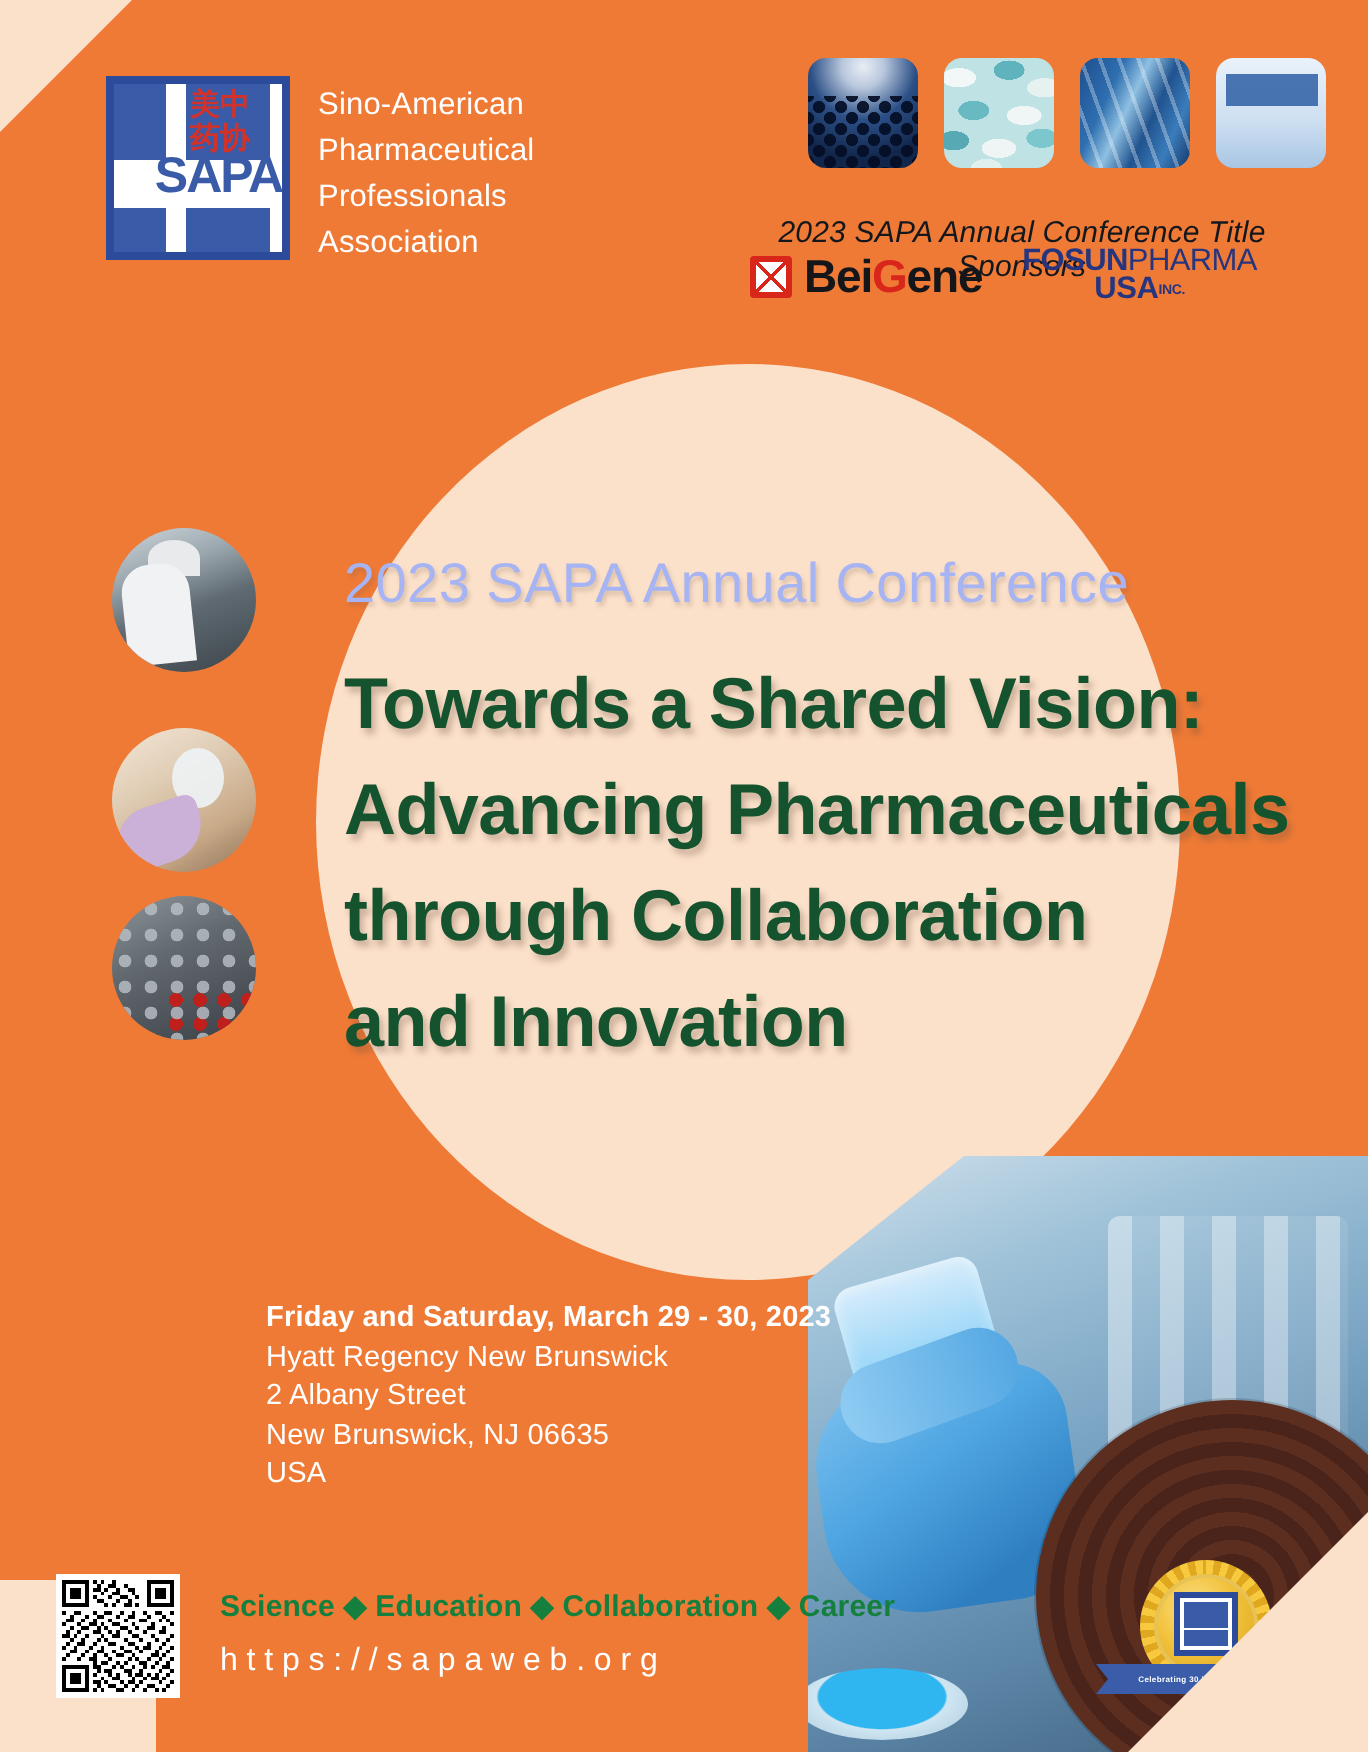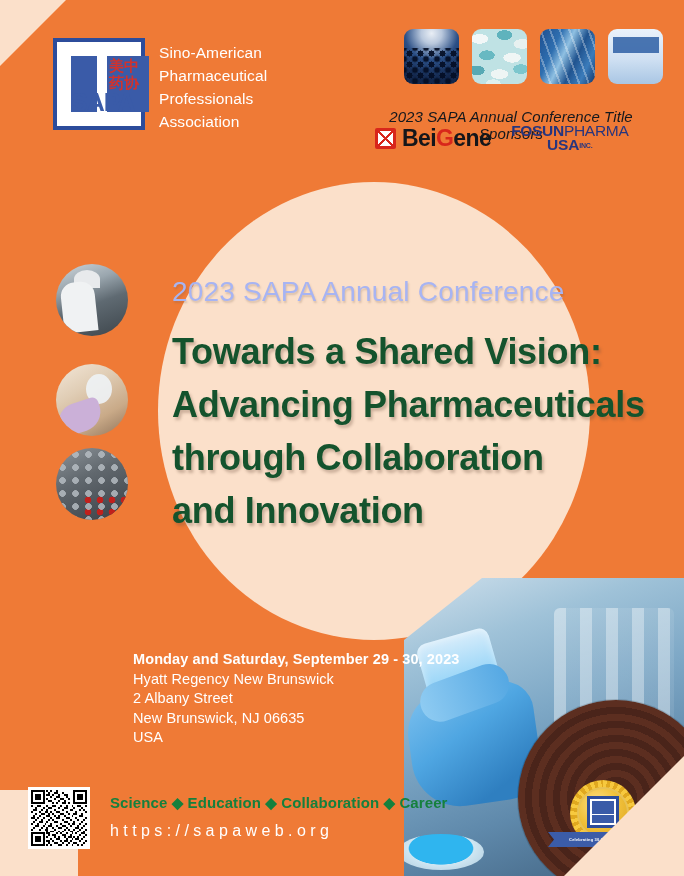--- a/index.html
+++ b/index.html
@@ -42,21 +42,21 @@
     left:158px;top:182px;width:432px;height:458px;
     background:#FBE0CA;
     border-radius:50%;
   }
 
   
   .logo-block{position:absolute;left:53px;top:38px;display:flex;align-items:flex-start;gap:14px;}
   .sapa-mark{
     width:92px;height:92px;box-sizing:border-box;
     border:4px solid #2C4C9B;background:#ffffff;
-    position:relative;padding:14px;
+    position:relative;padding:0;
   }
   .sapa-inner{position:relative;width:100%;height:100%;background:#ffffff;}
   .sq{position:absolute;background:#3A5BA8;}
   .sq.tl{left:0;top:0;width:26px;height:38px;}
   .sq.tr{left:36px;top:0;right:0;width:42px;height:38px;}
   .sq.bl{left:0;bottom:0;width:26px;height:22px;}
   .sq.br{left:36px;bottom:0;width:42px;height:22px;}
   .cjk{
     position:absolute;left:38px;top:1px;width:40px;height:36px;
     color:#D2322C;font-family:"DejaVu Sans", sans-serif;
@@ -356,21 +356,21 @@
         <span class="b"></span>
         <span class="c"></span>
         <span class="d"></span>
     </div>
   </div>
   <div class="ribbon">Celebrating 30 Years Anniversary</div>
 
   <div class="corner-br"></div>
 
   <div class="venue">
-    <div class="date">Monday and Saturday, September 29 - 30, 2023</div>
+    <div class="date">Friday and Saturday, March 29 - 30, 2023</div>
     <div>Hyatt Regency New Brunswick</div>
     <div>2 Albany Street</div>
     <div>New Brunswick, NJ 06635</div>
     <div>USA</div>
   </div>
 
   <div class="qr">
     <svg viewBox="0 0 29 29" width="100%" height="100%" shape-rendering="crispEdges">
       <rect width="29" height="29" fill="#ffffff"></rect>
       <g fill="#000000">

